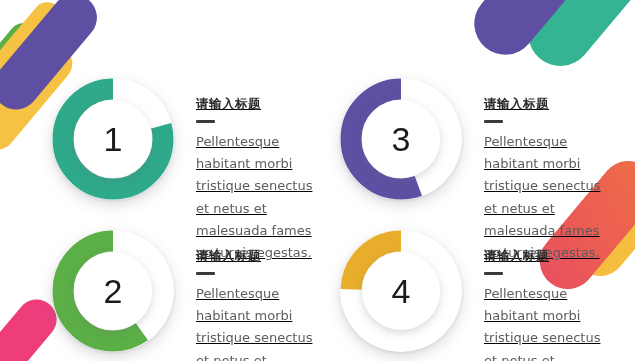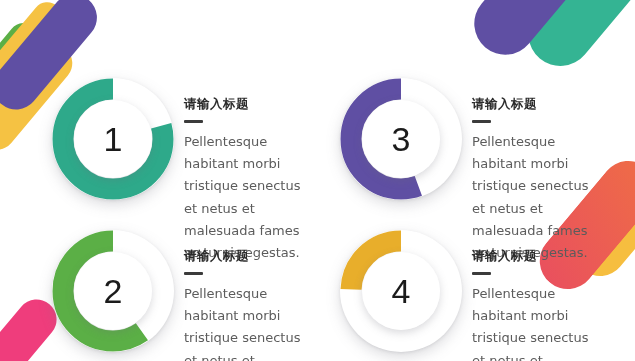--- a/index.html
+++ b/index.html
@@ -79,23 +79,24 @@
     font-size: 34px;
     font-weight: 400;
     color: #1b1b1b;
     line-height: 1;
     letter-spacing: 0;
     font-family: "Liberation Sans", "DejaVu Sans", sans-serif;
   }
 
   
   .txt {
-    margin-left: 10px;
+    margin-left: 22px;
     width: 126px;
     padding-top: 18px;
+    text-decoration: underline;
   }
   .txt-title {
     font-size: 12.5px;
     font-weight: 700;
     color: #2b2b2b;
     letter-spacing: 0.5px;
     margin: 0 0 7px 0;
     font-family: "DejaVu Sans", "Liberation Sans", sans-serif;
   }
   .txt-rule {

